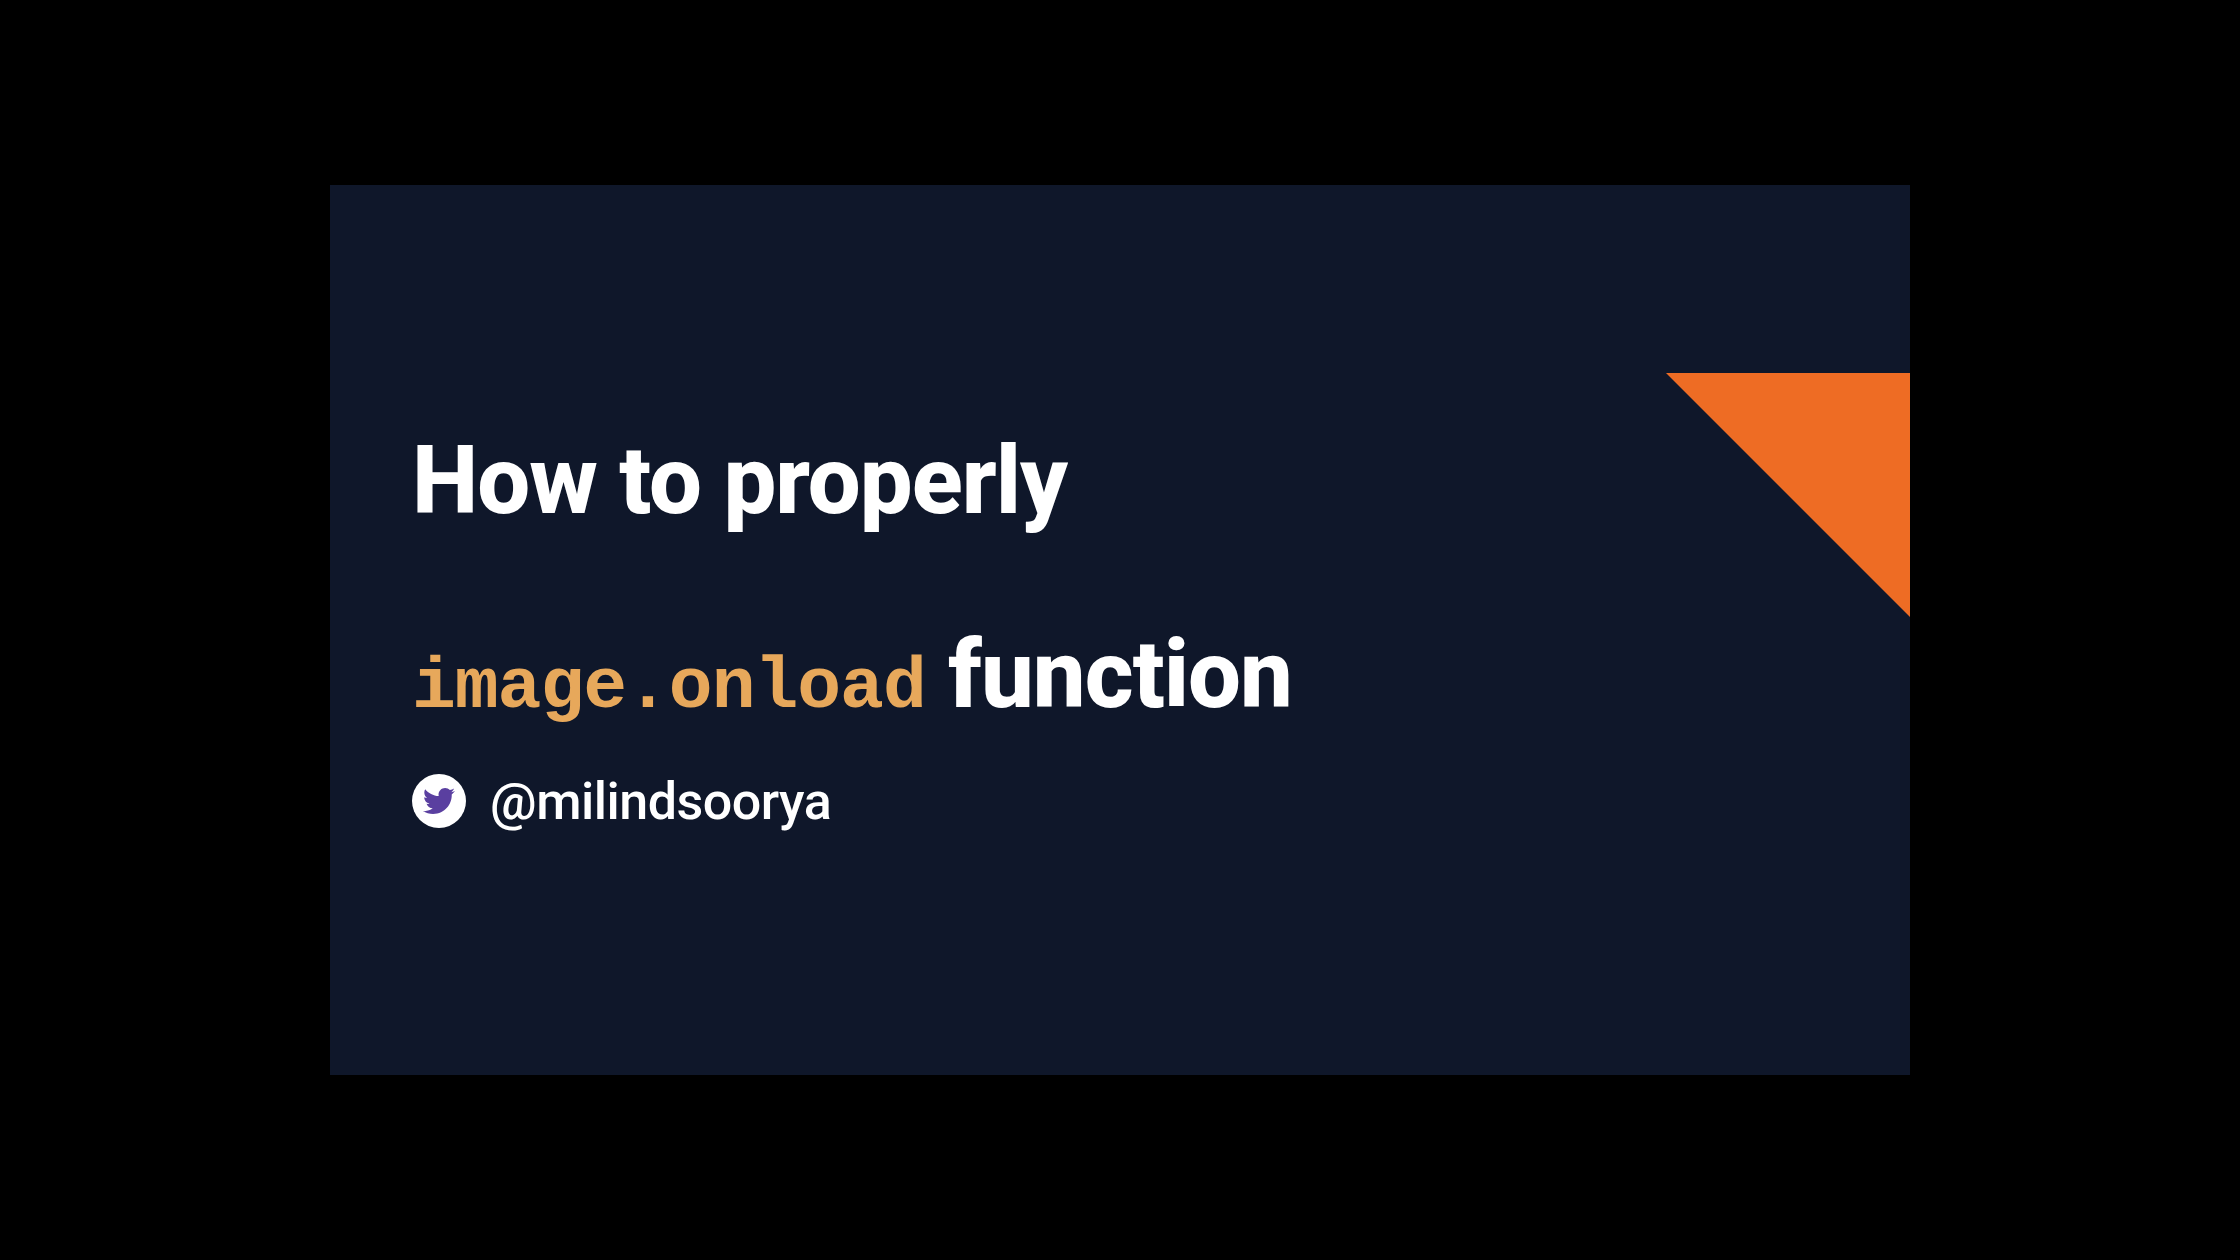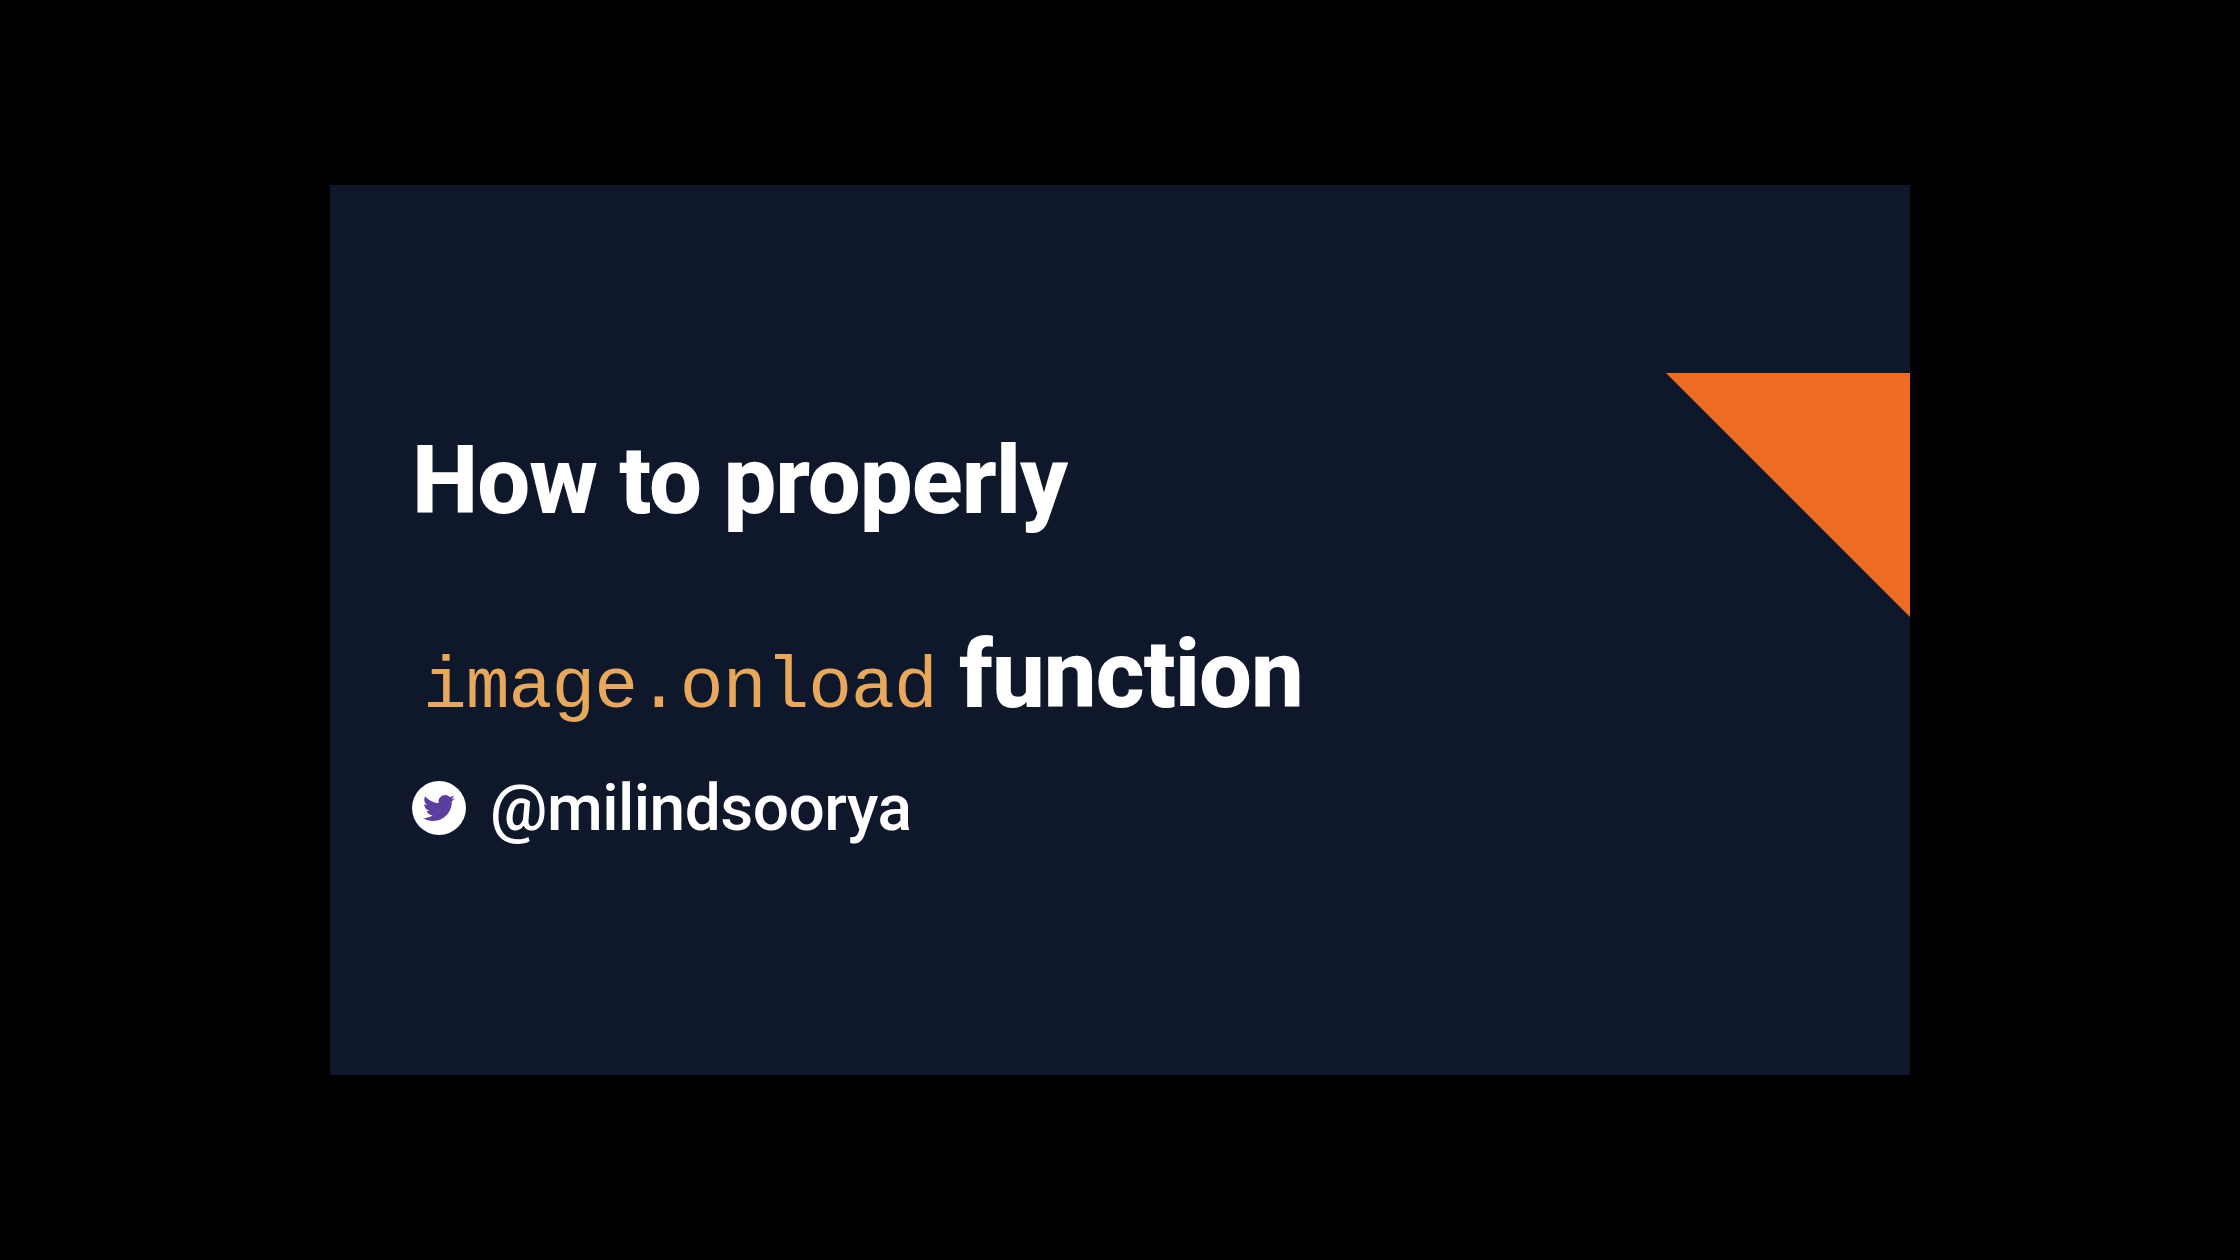--- a/index.html
+++ b/index.html
@@ -42,24 +42,23 @@
       font-family: "Segoe UI", -apple-system, BlinkMacSystemFont, Roboto, "Helvetica Neue", Arial, sans-serif;
       font-weight: 800;
       color: #ffffff;
       font-size: 94px;
       line-height: 1.03;
       letter-spacing: -1px;
     }
     .title .code {
       font-family: "Courier New", Courier, monospace;
       color: #e7a85b;
-      font-weight: 400;
+      font-weight: 700;
       font-size: 73px;
       letter-spacing: -1px;
-      margin-left: 11px;
     }
     .handle-row {
       margin-top: 46px;
       display: flex;
       align-items: center;
       gap: 24px;
     }
     .twitter-badge {
       width: 54px;
       height: 54px;
@@ -72,21 +71,21 @@
     }
     .twitter-badge svg {
       width: 32px;
       height: 32px;
       fill: #5a3fa0;
     }
     .handle-text {
       font-family: "Segoe UI", -apple-system, BlinkMacSystemFont, Roboto, "Helvetica Neue", Arial, sans-serif;
       font-weight: 500;
       color: #ffffff;
-      font-size: 64px;
+      font-size: 52px;
       letter-spacing: -0.5px;
     }
   </style>
 </head>
 <body>
 
 <div class="card">
   <div class="triangle"></div>
   <div class="content">
     <h1 class="title">

